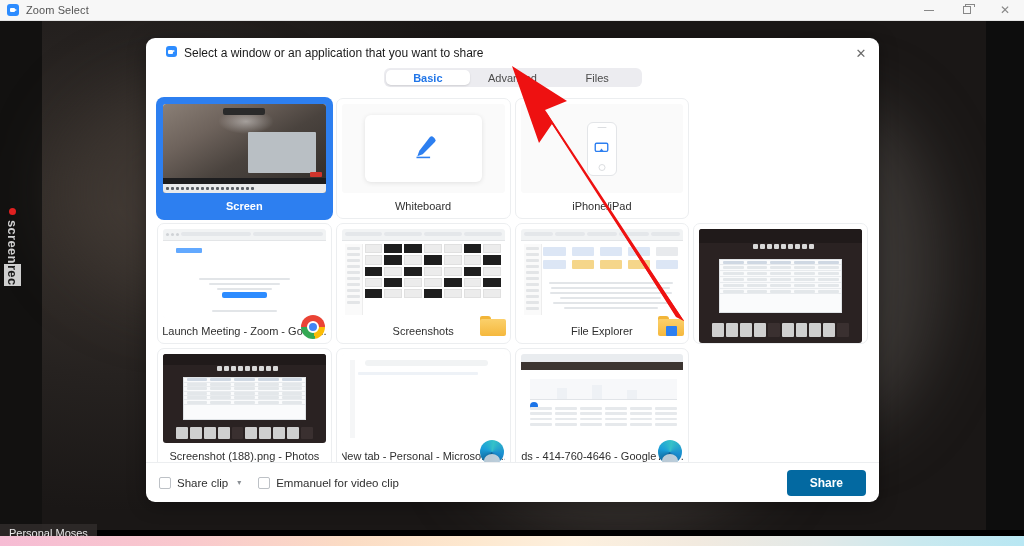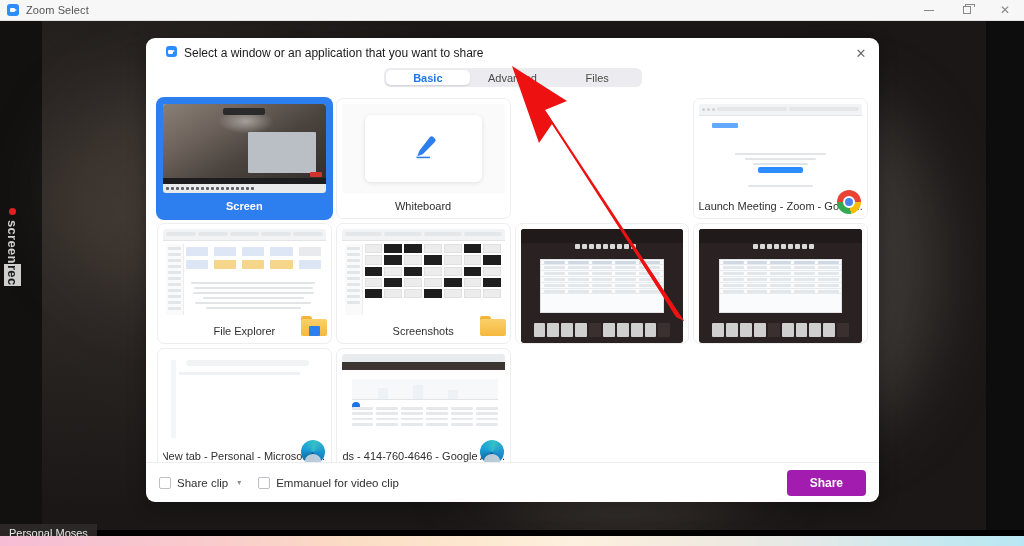--- a/index.html
+++ b/index.html
@@ -266,21 +266,21 @@
 
   
   #dlg-footer{
     height:40px; border-top:1px solid #eceef0; display:flex; align-items:center;
     padding:0 13px; gap:9px;
   }
   .chk{ display:flex; align-items:center; gap:6px; font-size:11.5px; color:#2f2f2f; }
   .chk .box{ width:12px;height:12px;border:1px solid #bdc1c6;border-radius:2px;background:#fff;flex:none; }
   .caret{ font-size:8px;color:#8a8f94;margin-left:3px; }
   #share-btn{
-    margin-left:auto; background:#a21caf; color:#fff; border:none;
+    margin-left:auto; background:#0369a1; color:#fff; border:none;
     font-size:12px; font-weight:700; padding:6px 23px; border-radius:4px;
     font-family:"Liberation Sans",sans-serif;
   }
 
   
   #red-arrow{ position:absolute; left:0; top:0; width:1024px; height:546px; z-index:55; pointer-events:none; }
 </style>
 </head>
 <body>
 
@@ -374,20 +374,33 @@
             <svg width="34" height="34" viewBox="0 0 24 24">
               <path d="M16.9 3.6a1.7 1.7 0 0 1 2.4 0l1.1 1.1a1.7 1.7 0 0 1 0 2.4l-8.6 8.6-3.8 1.4 1.4-3.8z" fill="#2d7ff0"></path>
               <rect x="7.4" y="17.4" width="9.6" height="1.1" fill="#2d7ff0"></rect>
             </svg>
           </div>
         </div>
       </div>
       <div class="cap">Whiteboard</div>
     </div>
 
+    <div class="card">
+      <div class="thumb">
+        <div class="ip-inner">
+          <div class="ip-phone">
+            <svg width="15" height="15" viewBox="0 0 24 24">
+              <rect x="2" y="3.5" width="20" height="13" rx="2" fill="none" stroke="#2d7ff0" stroke-width="2.2"></rect>
+              <path d="M12 12l4 5H8z" fill="#2d7ff0"></path>
+            </svg>
+          </div>
+        </div>
+      </div>
+      <div class="cap">iPhone/iPad</div>
+    </div>
 
     <div></div>
 
     <div class="card">
       <div class="thumb">
         <div class="mini mini-zoomlp">
           <div class="m-chrome">
               <i></i>
               <i></i>
               <i></i>
@@ -402,20 +415,86 @@
               <div class="line" style="width:60%"></div>
             </div>
             <div class="z-btn"></div>
             <div class="line" style="width:40%;position:absolute;left:30%;top:86%"></div>
           </div>
         </div>
       </div>
       <div class="cap">Launch Meeting - Zoom - Googl...</div>
       <div class="cap-ico">
           <div class="ico-chrome"></div>
+        </div>
+    </div>
+
+    <div class="card">
+      <div class="thumb">
+        <div class="mini">
+          <div class="m-chrome">
+              <u></u>
+              <u></u>
+              <u></u>
+              <u></u>
+            </div>
+          <div class="mini-side">
+              <i></i>
+              <i></i>
+              <i></i>
+              <i></i>
+              <i></i>
+              <i></i>
+              <i></i>
+              <i></i>
+              <i></i>
+              <i></i>
+            </div>
+          <div class="mini-grid">
+            <div></div>
+              <div class="dk"></div>
+              <div class="dk"></div>
+              <div></div>
+              <div></div>
+              <div class="dk"></div>
+              <div></div>
+            <div></div>
+              <div class="dk"></div>
+              <div></div>
+              <div class="dk"></div>
+              <div></div>
+              <div></div>
+              <div class="dk"></div>
+            <div class="dk"></div>
+              <div></div>
+              <div class="dk"></div>
+              <div></div>
+              <div></div>
+              <div class="dk"></div>
+              <div></div>
+            <div></div>
+              <div class="dk"></div>
+              <div></div>
+              <div></div>
+              <div class="dk"></div>
+              <div></div>
+              <div class="dk"></div>
+            <div class="dk"></div>
+              <div></div>
+              <div></div>
+              <div class="dk"></div>
+              <div></div>
+              <div></div>
+              <div></div>
+          </div>
+        </div>
+      </div>
+      <div class="cap">Screenshots</div>
+      <div class="cap-ico">
+          <div class="ico-folder"></div>
         </div>
     </div>
 
     <div class="card">
       <div class="thumb">
         <div class="mini mini-fe">
           <div class="m-chrome">
               <u></u>
               <u></u>
               <u></u>
@@ -460,86 +539,20 @@
       <div class="cap">File Explorer</div>
       <div class="cap-ico">
           <div class="ico-folder">
             <span class="fdr-doc"></span>
           </div>
         </div>
     </div>
 
     <div class="card">
       <div class="thumb">
-        <div class="mini">
-          <div class="m-chrome">
-              <u></u>
-              <u></u>
-              <u></u>
-              <u></u>
-            </div>
-          <div class="mini-side">
-              <i></i>
-              <i></i>
-              <i></i>
-              <i></i>
-              <i></i>
-              <i></i>
-              <i></i>
-              <i></i>
-              <i></i>
-              <i></i>
-            </div>
-          <div class="mini-grid">
-            <div></div>
-              <div class="dk"></div>
-              <div class="dk"></div>
-              <div></div>
-              <div></div>
-              <div class="dk"></div>
-              <div></div>
-            <div></div>
-              <div class="dk"></div>
-              <div></div>
-              <div class="dk"></div>
-              <div></div>
-              <div></div>
-              <div class="dk"></div>
-            <div class="dk"></div>
-              <div></div>
-              <div class="dk"></div>
-              <div></div>
-              <div></div>
-              <div class="dk"></div>
-              <div></div>
-            <div></div>
-              <div class="dk"></div>
-              <div></div>
-              <div></div>
-              <div class="dk"></div>
-              <div></div>
-              <div class="dk"></div>
-            <div class="dk"></div>
-              <div></div>
-              <div></div>
-              <div class="dk"></div>
-              <div></div>
-              <div></div>
-              <div></div>
-          </div>
-        </div>
-      </div>
-      <div class="cap">Screenshots</div>
-      <div class="cap-ico">
-          <div class="ico-folder"></div>
-        </div>
-    </div>
-
-    <div class="card">
-      <div class="thumb">
         <div class="mini mini-photos">
           <div class="ph-top"></div>
           <div class="ph-tools">
               <i></i>
               <i></i>
               <i></i>
               <i></i>
               <i></i>
               <i></i>
               <i></i>
@@ -672,20 +685,21 @@
               <i></i>
               <i class="off"></i>
               <i></i>
               <i></i>
               <i></i>
               <i></i>
               <i class="off"></i>
             </div>
         </div>
       </div>
+      <div class="cap">Screenshot (188).png - Photos</div>
     </div>
 
     <div class="card">
       <div class="thumb">
         <div class="mini mini-newtab">
           <div class="nt-side"></div>
           <div class="nt-bar"></div>
           <div class="nt-msg"></div>
           <div class="m-chrome" style="height:7%;background:transparent;border:none"></div>
         </div>

